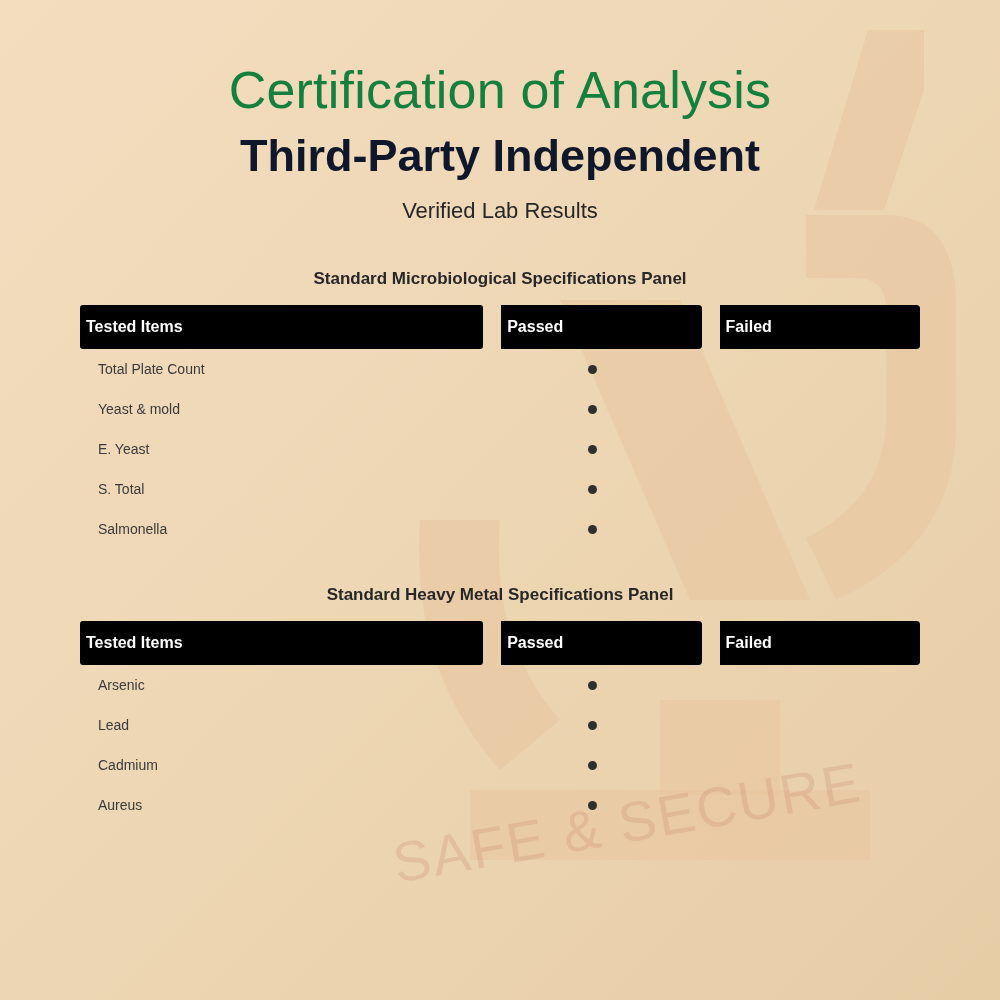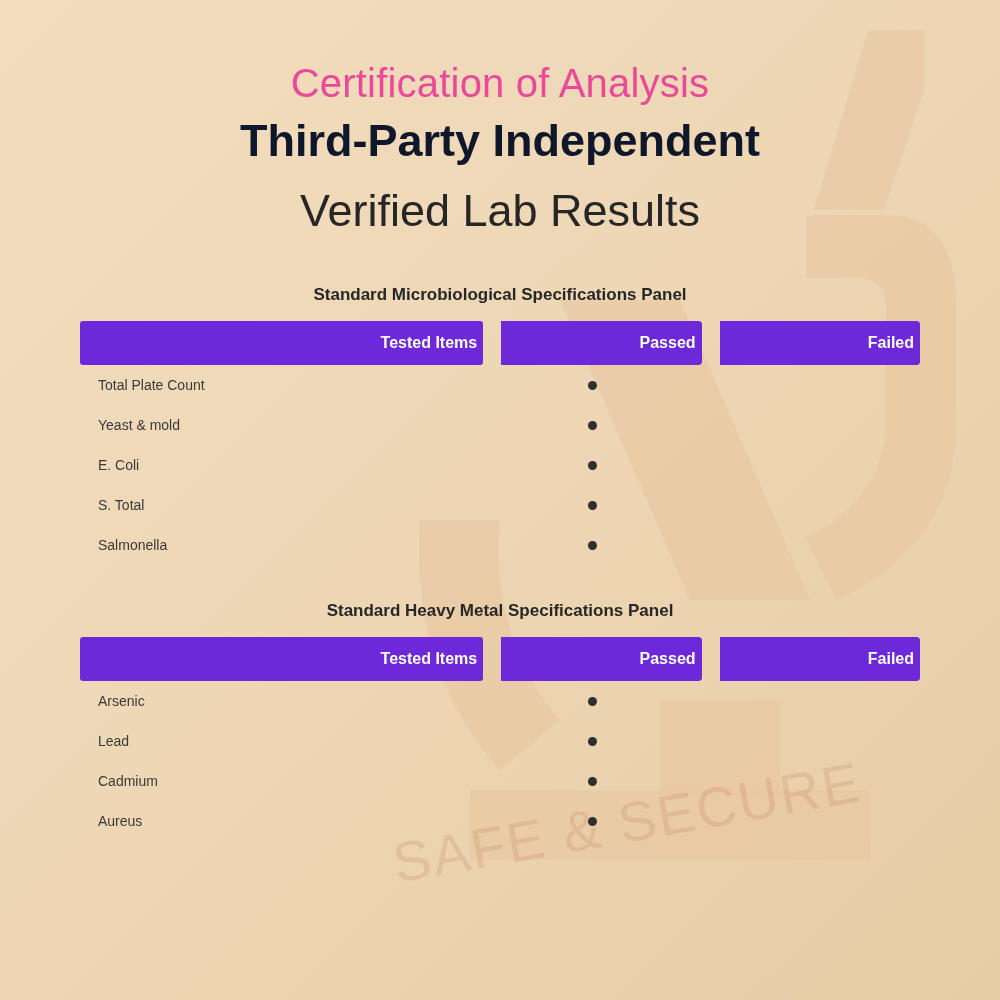--- a/index.html
+++ b/index.html
@@ -49,35 +49,35 @@
     width: 1000px;
     height: 1000px;
     box-sizing: border-box;
     padding: 58px 80px 0 80px;
   }
 
   .titles {
     text-align: center;
   }
   .title-line1 {
-    font-size: 40px;
+    font-size: 52px;
     font-weight: 400;
     letter-spacing: 0.2px;
-    color: #ec4899;
+    color: #15803d;
     line-height: 1.25;
   }
   .title-line2 {
     font-size: 45px;
     font-weight: 700;
     color: #0f172a;
     line-height: 1.3;
     margin-top: 4px;
   }
   .title-line3 {
-    font-size: 45px;
+    font-size: 22px;
     font-weight: 400;
     color: #262626;
     line-height: 1.35;
     margin-top: 10px;
   }
 
   .panel {
     margin-top: 44px;
   }
   .panel-heading {
@@ -92,26 +92,26 @@
     width: 100%;
     border-collapse: separate;
     border-spacing: 0;
     table-layout: fixed;
   }
   table.spec col.c-item { width: 48%; }
   table.spec col.c-pass { width: 26%; }
   table.spec col.c-fail { width: 26%; }
 
   table.spec thead th {
-    background: #6d28d9;
+    background: #000000;
     color: #ffffff;
     font-size: 16px;
     font-weight: 700;
     padding: 13px 6px;
-    text-align: right;
+    text-align: left;
     border-radius: 3px;
   }
   table.spec thead th.th-item {
     
   }
   table.spec thead th + th {
     border-left: 18px solid transparent;
     background-clip: padding-box;
   }
 
@@ -184,21 +184,21 @@
           <td class="item">Total Plate Count</td>
           <td class="mark"><span class="dot"></span></td>
           <td class="mark"><span class="dot hidden"></span></td>
         </tr>
         <tr>
           <td class="item">Yeast &amp; mold</td>
           <td class="mark"><span class="dot"></span></td>
           <td class="mark"><span class="dot hidden"></span></td>
         </tr>
         <tr>
-          <td class="item">E. Coli</td>
+          <td class="item">E. Yeast</td>
           <td class="mark"><span class="dot"></span></td>
           <td class="mark"><span class="dot hidden"></span></td>
         </tr>
         <tr>
           <td class="item">S. Total</td>
           <td class="mark"><span class="dot"></span></td>
           <td class="mark"><span class="dot hidden"></span></td>
         </tr>
         <tr>
           <td class="item">Salmonella</td>

